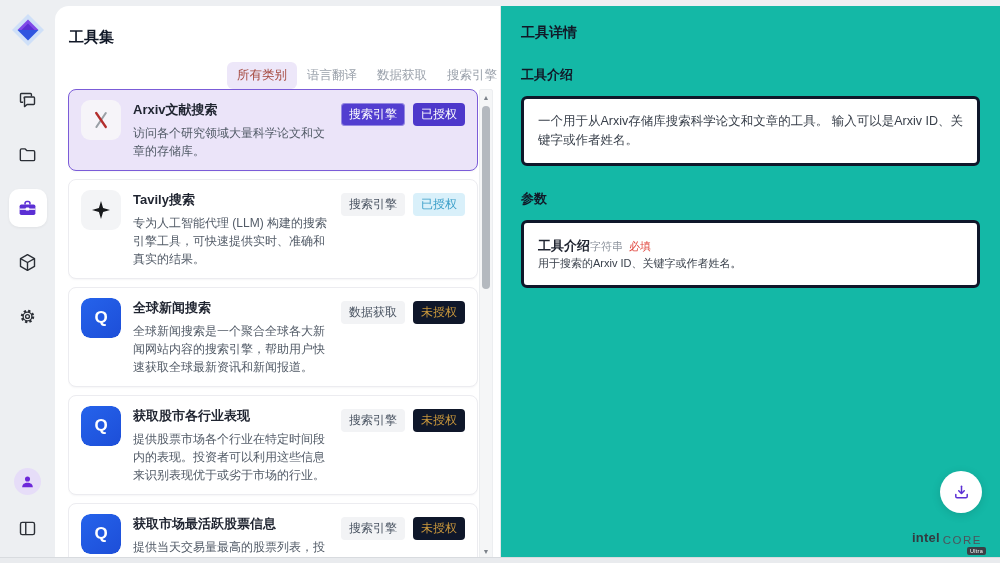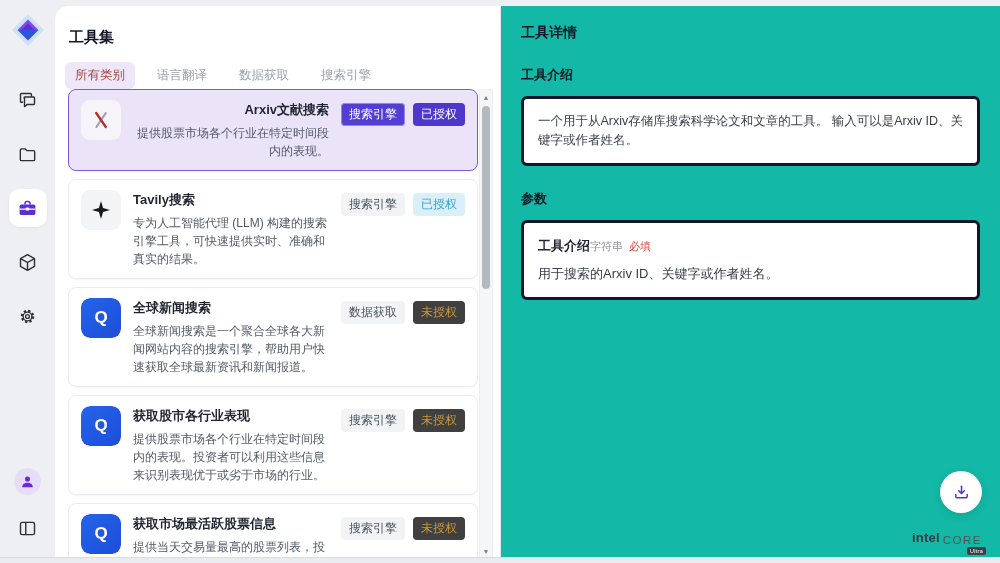--- a/index.html
+++ b/index.html
@@ -21,67 +21,67 @@
 
   
   .main { position:absolute; left:55px; top:6px; right:0; height:551px; background:#ffffff;
           border-top-left-radius:14px; overflow:hidden; }
   .bottom-strip { position:absolute; left:0; bottom:0; width:100%; height:6px;
                   background:#e9ebee; border-top:1px solid #d8dbdf; }
 
   
   .left-pane { position:absolute; left:0; top:4px; width:452px; height:100%; }
   .pane-title { margin:18px 0 0 14px; font-size:15px; font-weight:bold; color:#111827; }
-  .tabs { display:flex; align-items:center; gap:12px; margin:15px 0 0 10px; font-size:12.5px; }
+  .tabs { display:flex; align-items:center; margin:15px 0 0 10px; font-size:12.5px;justify-content:flex-end; }
   .tab { color:#9aa1ab; padding:5px 10px; border-radius:6px; cursor:pointer; white-space:nowrap; }
   .tab.active { background:#ede7f9; color:#a5493f; }
 
   .card-list { position:absolute; left:13px; top:79px; width:410px; bottom:0;
                display:flex; flex-direction:column; gap:8px; overflow:hidden; }
   .card { background:#fff; border:1px solid #ececf0; border-radius:8px; padding:10px 12px;
           display:flex; gap:12px; box-shadow:0 1px 2px rgba(15,23,42,.04); cursor:pointer; flex:none; }
-  .card.selected { background:#ebe4f9; border:1.5px solid #7b5cd8;text-align:right; }
+  .card.selected { background:#ebe4f9; border:1.5px solid #7b5cd8; }
   .c-icon { width:40px; height:40px; border-radius:9px; background:#f3f4f6; flex:none;
             display:flex; align-items:center; justify-content:center; overflow:hidden; }
   .card.selected .c-icon { background:#f6f4f9; }
   .c-icon svg { width:24px; height:24px; }
   .c-icon .qmark { width:40px; height:40px; border-radius:9px; display:flex; align-items:center;
             justify-content:center; background:linear-gradient(140deg,#2563eb,#1d4ed8);
             color:#fff; font-weight:800; font-size:17px; }
   .c-body { flex:1; min-width:0; padding-top:1px; }
   .c-title { font-size:13px; font-weight:bold; color:#1f2430; margin-bottom:5px; }
   .c-desc { font-size:12px; color:#525b67; line-height:1.5; }
   .c-badges { flex:none; display:flex; gap:8px; align-items:flex-start; padding-top:3px; }
   .badge { font-size:12px; padding:3px 8px; border-radius:4px; white-space:nowrap; }
   .b-purple-outline { background:#523ed0; color:#fff; box-shadow:inset 0 0 0 1px rgba(255,255,255,.38); }
   .b-purple { background:#4d38cb; color:#fff; }
   .b-gray { background:#f2f3f5; color:#4b5563; }
   .b-blue { background:#d9f0fa; color:#3b9fc9; }
-  .b-yellow { background:#404040; color:#c9973c; }
+  .b-yellow { background:#0f172a; color:#c9973c; }
 
   
   .scrollbar { position:absolute; left:424px; top:79px; bottom:2px; width:14px;
                background:#f5f6f7; border:1px solid #eceef0; border-radius:2px; }
   .sb-arrow { position:absolute; left:0; width:100%; height:12px; display:flex; align-items:center;
               justify-content:center; font-size:7px; color:#7c828a; cursor:pointer; }
   .sb-up { top:1px; } .sb-down { bottom:1px; }
   .sb-thumb { position:absolute; left:2px; width:8px; top:16px; height:183px;
               background:#b4b9bf; border-radius:4px; cursor:pointer; }
 
   
   .right-pane { position:absolute; left:445px; top:0; right:0; height:100%;
                 background:#14b8a6; border-left:1px solid #e3e6e9; padding:0 20px; }
   .detail-title { font-size:14px; font-weight:bold; margin-top:18px; color:#111827; }
   .section-heading { font-size:13px; font-weight:bold; margin-top:24px; color:#111827; }
   .white-card { background:#fff; border:3px solid #0f172a; border-radius:6px;
                 padding:13px 14px; margin-top:12px; font-size:12.5px; color:#39404b; line-height:1.5; }
   .param-name { font-size:13px; font-weight:bold; color:#1f2430; }
   .param-type { font-size:11px; color:#8b929c; }
   .param-required { font-size:11px; color:#e0463e; margin-left:6px; }
-  .param-desc { font-size:13px; color:#39404b; margin-top:9px; }
+  .param-desc { font-size:11px; color:#39404b; }
 
   .fab { position:absolute; right:18px; bottom:44px; width:42px; height:42px; border-radius:50%;
          background:#fff; box-shadow:0 2px 10px rgba(0,0,0,.12); display:flex; align-items:center;
          justify-content:center; cursor:pointer; }
   .fab svg { width:19px; height:19px; }
 
   .intel { position:absolute; right:16px; bottom:9px; display:flex; align-items:flex-start; gap:3px; }
   .intel-word { font-size:13px; font-weight:bold; color:#333a40; letter-spacing:.2px;padding-left:36px; }
   .core-wrap { position:relative; padding-right:2px; }
   .core-word { font-size:11.5px; color:#4c545b; letter-spacing:1.5px; font-weight:500;text-align:center; }
@@ -169,21 +169,21 @@
     <div class="card-list">
   <div class="card selected">
     <div class="c-icon">
     <svg viewBox="0 0 24 24" fill="none">
       <line x1="16.8" y1="5" x2="7.4" y2="19" stroke="#9aa0a6" stroke-width="2.1" stroke-linecap="round"></line>
       <line x1="7.2" y1="5" x2="16.8" y2="19" stroke="#b32e2e" stroke-width="2.3" stroke-linecap="round"></line>
     </svg>
   </div>
     <div class="c-body">
       <div class="c-title">Arxiv文献搜索</div>
-      <div class="c-desc">提供股票市场各个行业在特定时间段内的表现。</div>
+      <div class="c-desc">访问各个研究领域大量科学论文和文章的存储库。</div>
     </div>
     <div class="c-badges">
       <span class="badge b-purple-outline">搜索引擎</span>
       <span class="badge b-purple">已授权</span>
     </div>
   </div>
 
   <div class="card">
     <div class="c-icon">
     <svg viewBox="0 0 24 24" fill="#17191c">

